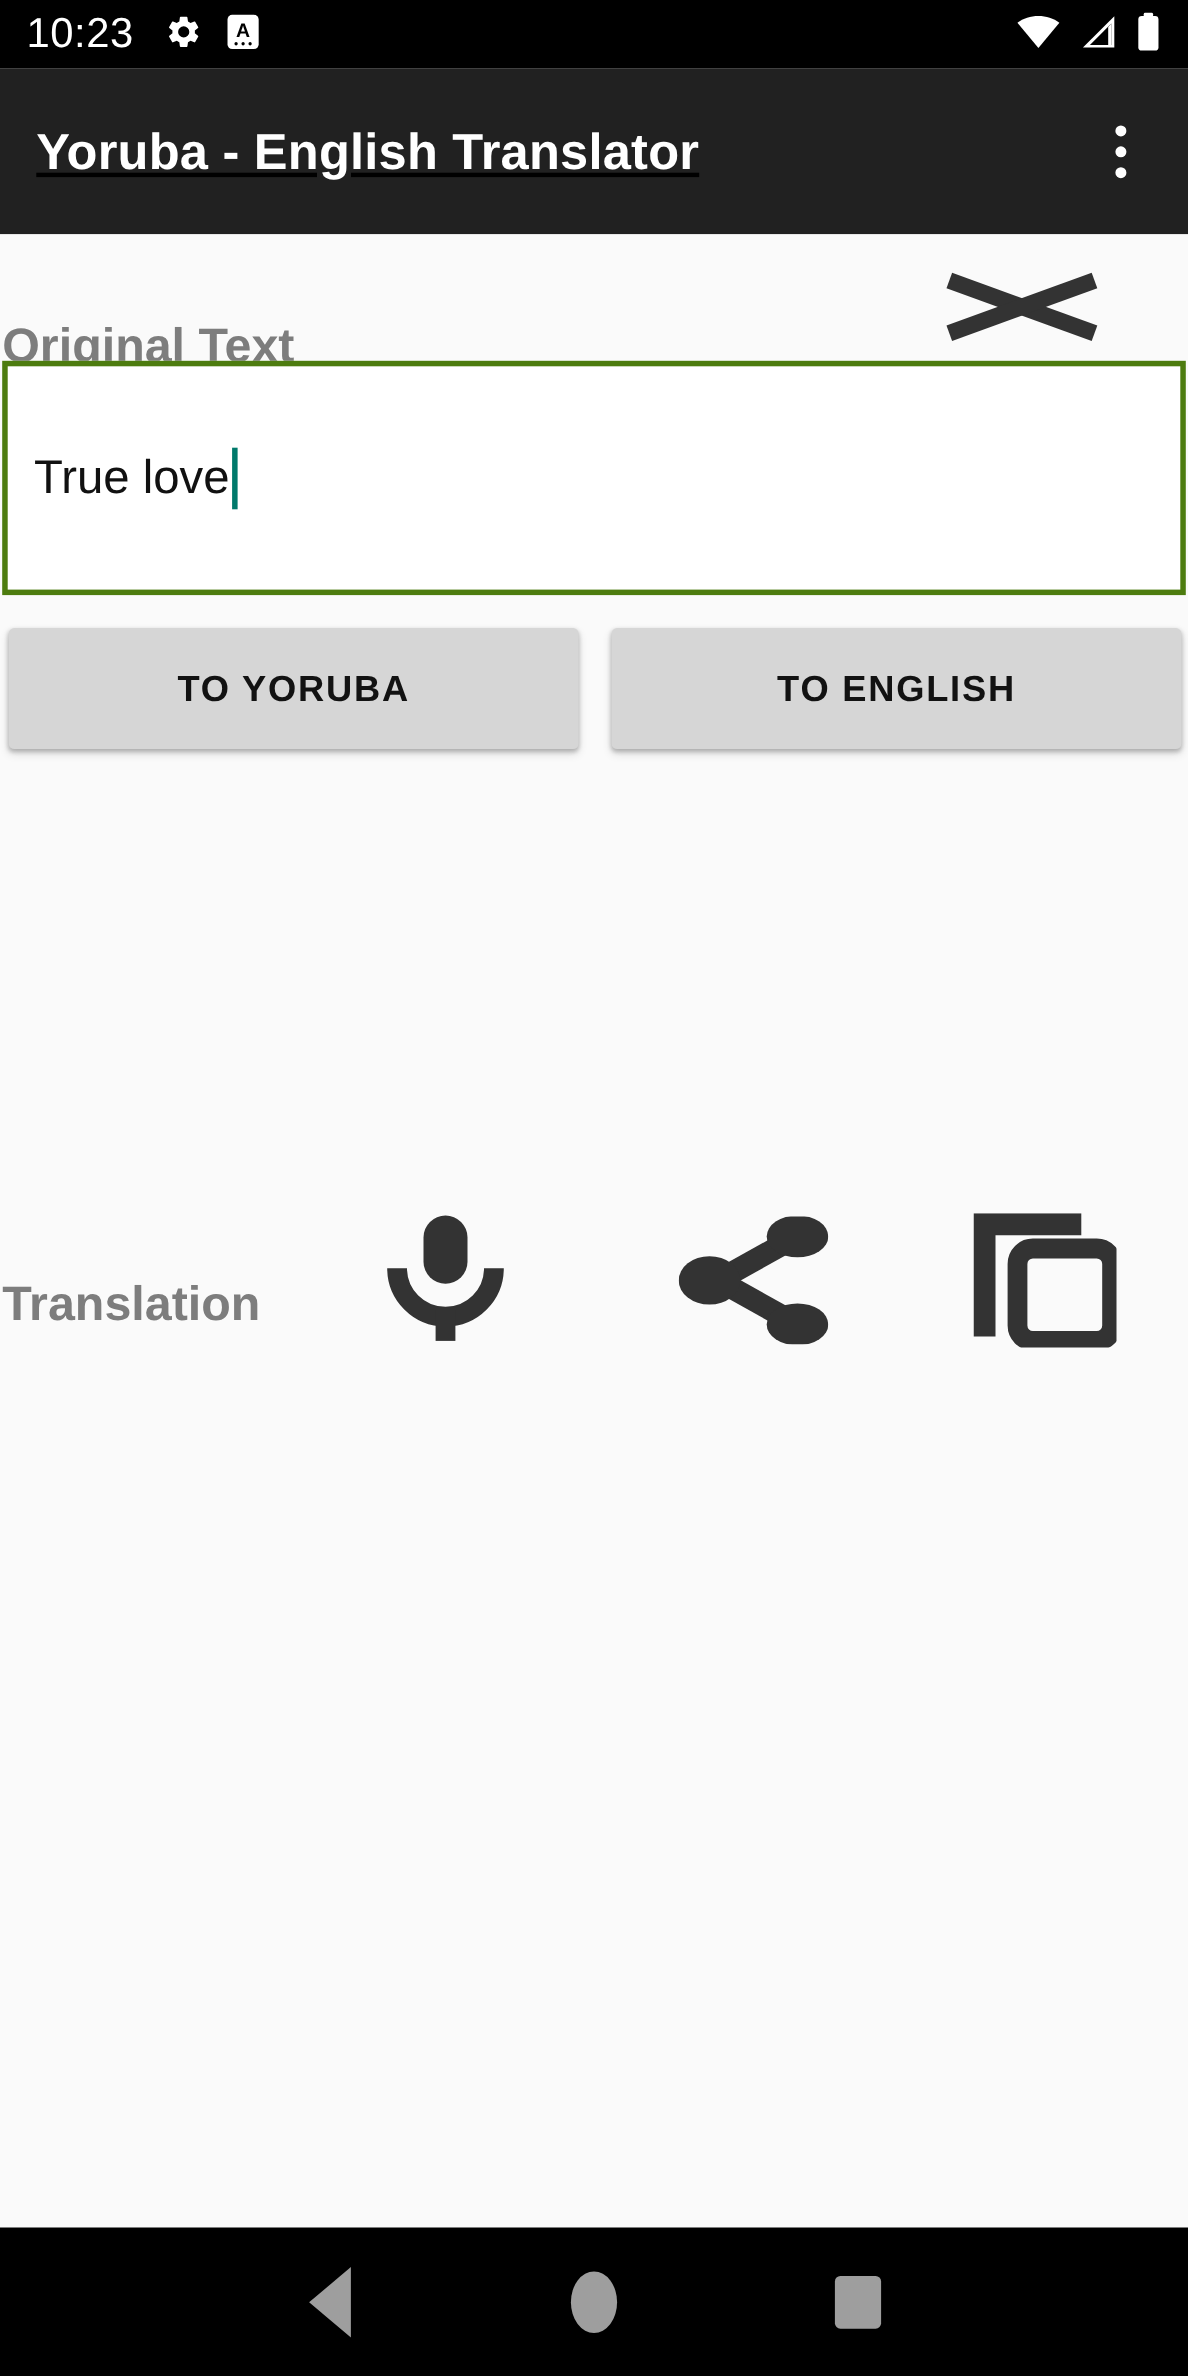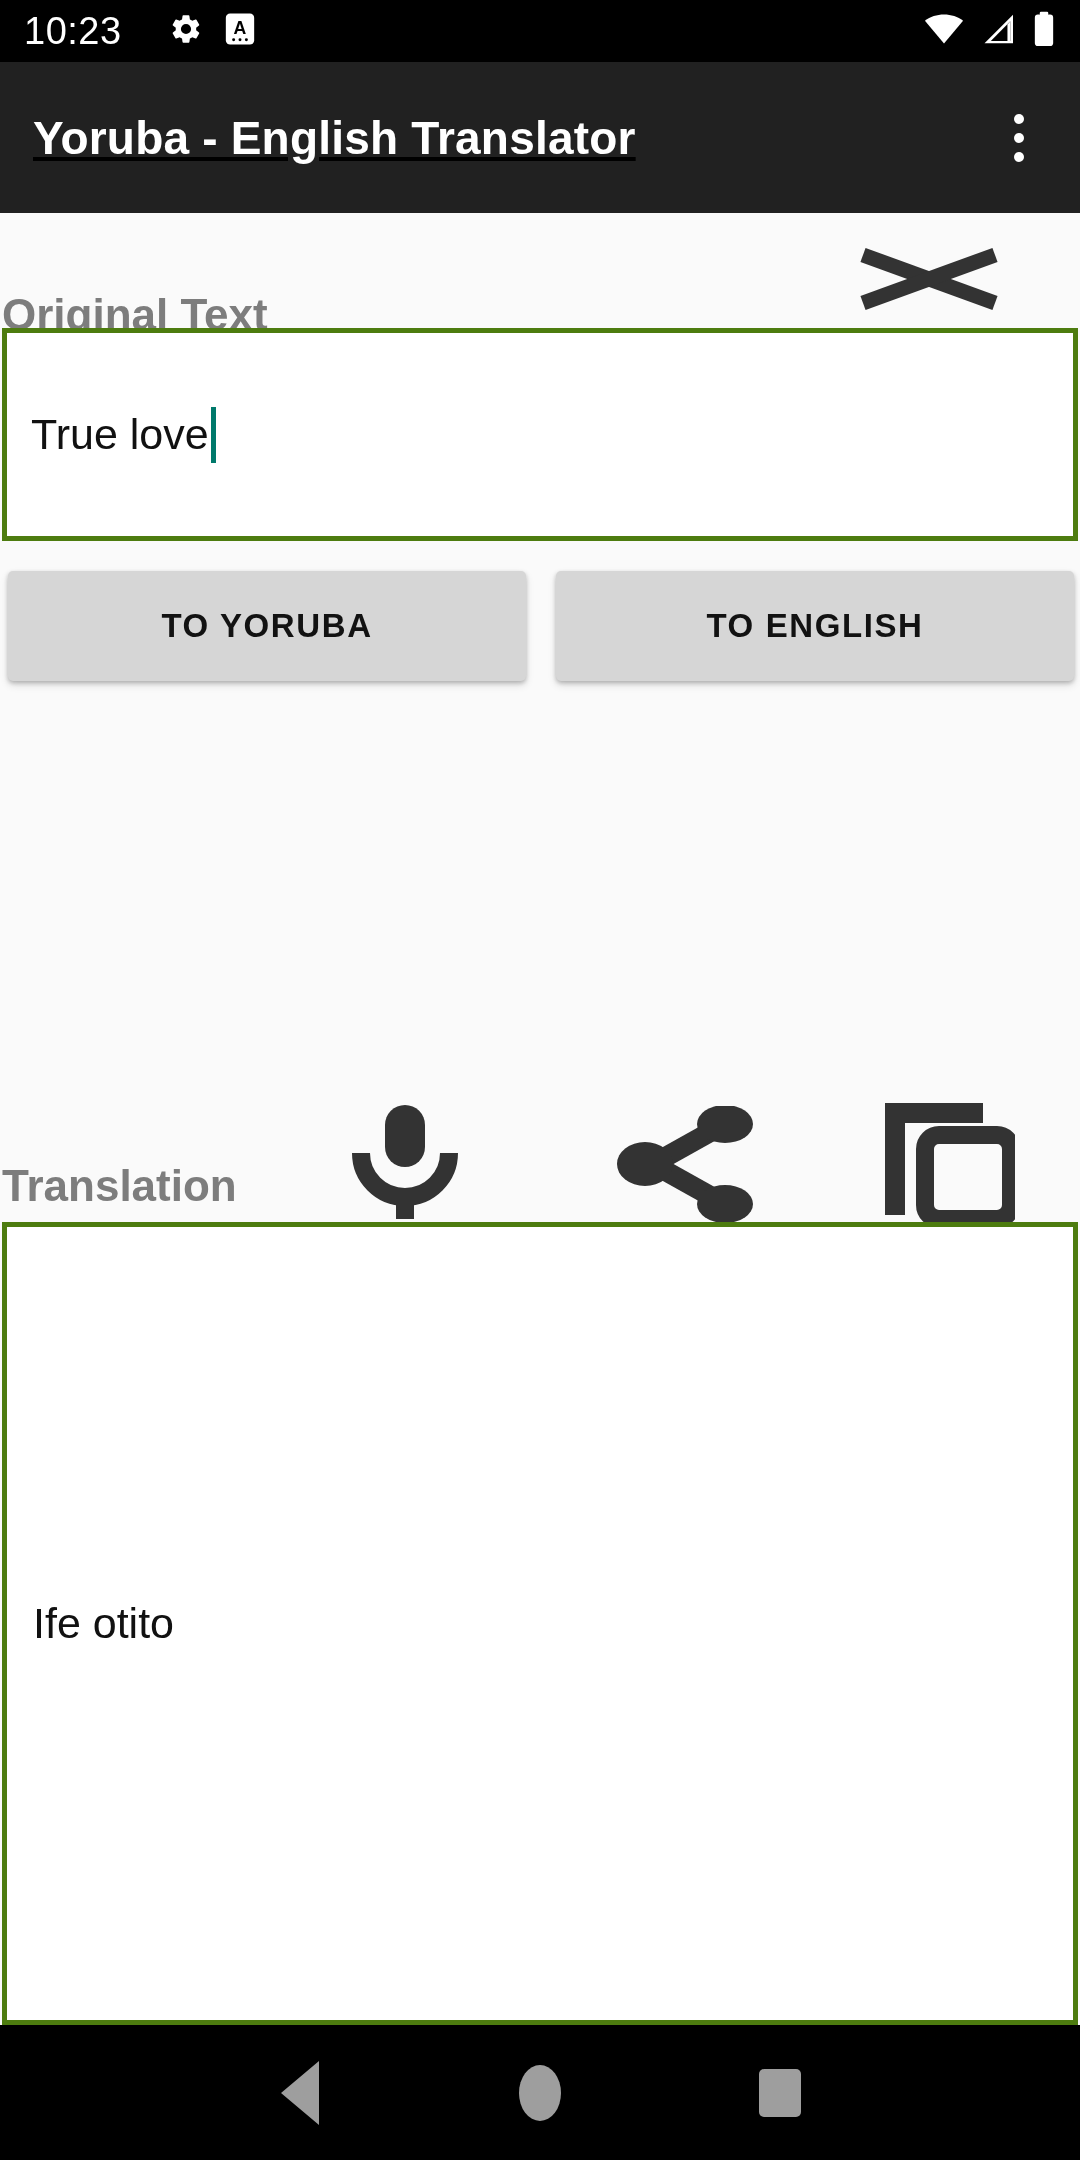--- a/index.html
+++ b/index.html
@@ -7,21 +7,21 @@
     width:1080px; height:2160px;
     font-family:"Liberation Sans", sans-serif;
     background:#fafafa; overflow:hidden;
   }
   #screen { position:relative; width:1080px; height:2160px; background:#fafafa; }
 
   
   .statusbar{
     position:absolute; left:0; top:0; width:1080px; height:62px;
     background:#000; color:#fff;
-    display:flex; align-items:center; padding:0 24px;gap:19px;
+    display:flex; align-items:center; padding:0 24px;
   }
   .sb-time{ font-size:38px; letter-spacing:.5px; line-height:1; font-weight:400; }
   .sb-left-icons{ display:flex; align-items:center; gap:22px; margin-left:28px; }
   .sb-spacer{ flex:1 1 auto; }
   .sb-right-icons{ display:flex; align-items:center; gap:16px; }
   .ic{ display:block; }
 
   
   .appbar{
     position:absolute; left:0; top:62px; width:1080px; height:151px;
@@ -219,25 +219,20 @@
         </svg>
       </div>
       <div class="icon-btn" id="copy-btn">
         <svg width="130" height="122" viewBox="0 0 65 61">
           <path d="M5 56V5h44" fill="none" stroke="#333333" stroke-width="10"></path>
           <rect x="20" y="16" width="43" height="42" rx="7" fill="none" stroke="#333333" stroke-width="9"></rect>
         </svg>
       </div>
     </div>
 
-    <div class="textbox" id="output-box">
-      <div id="output-text-wrap">
-        <span class="field-text">Ife otito</span>
-      </div>
-    </div>
 
   </div>
 
   <div class="navbar">
     <div class="nav-btn">
       <span class="nav-back"></span>
     </div>
     <div class="nav-btn">
       <span class="nav-home"></span>
     </div>

